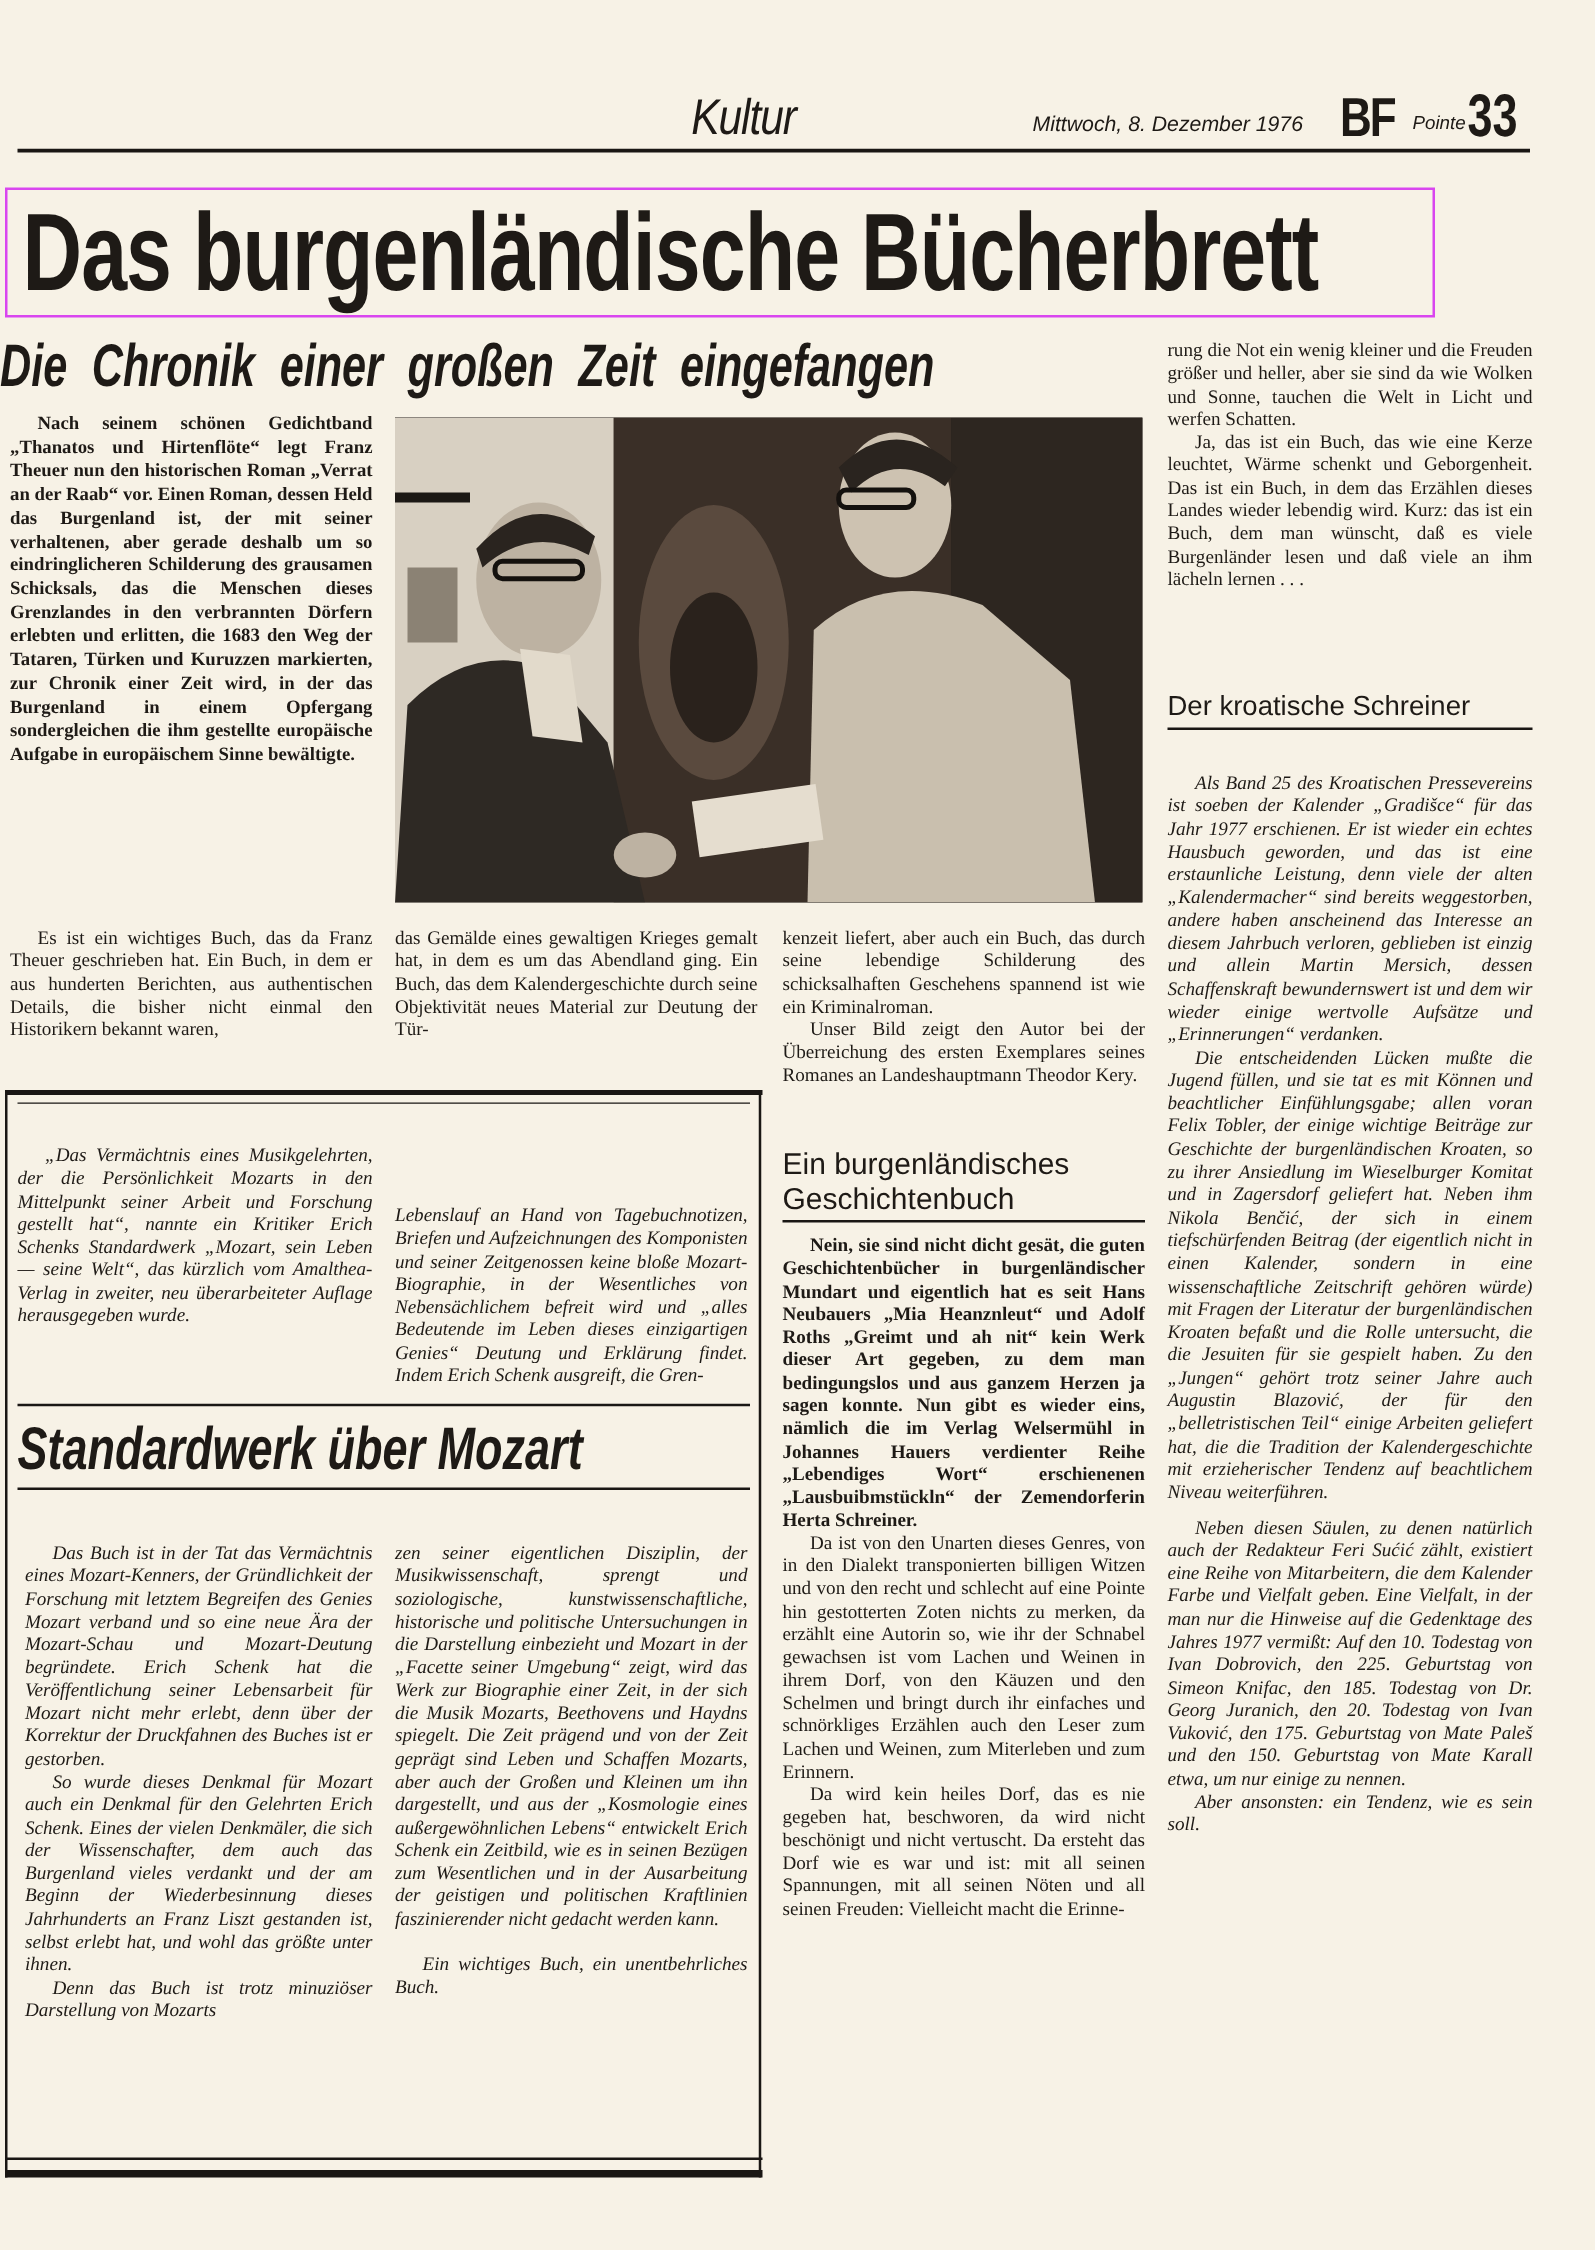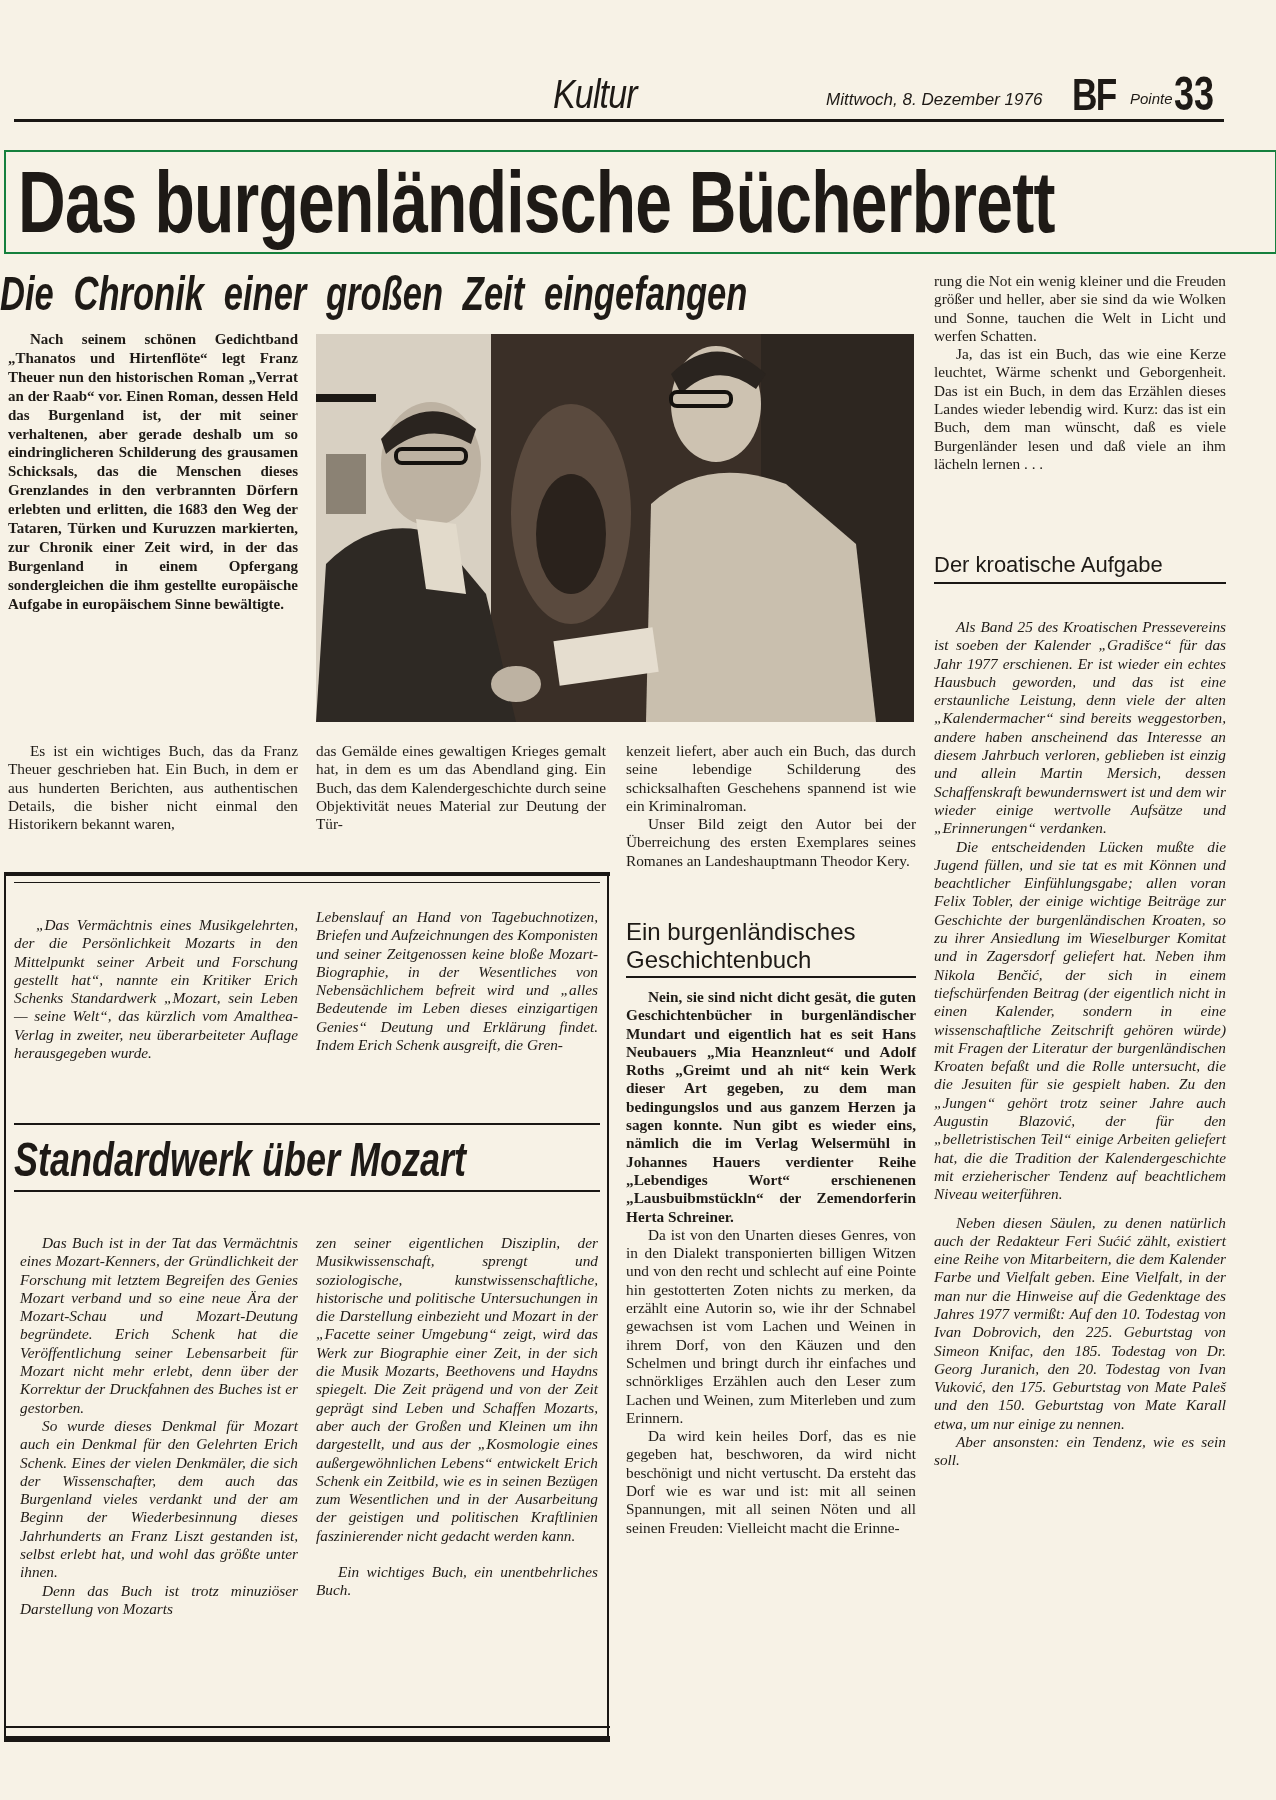--- a/index.html
+++ b/index.html
@@ -7,21 +7,21 @@
     width:1276px; height:1800px; position:relative; overflow:hidden;
     background:#f7f2e6; color:#1e1a16;
     font-family:"Liberation Serif", serif;
   }
   .masthead-rule { position:absolute; left:14px; top:119px; width:1210px; height:3px; background:#1a1714; }
   .section { position:absolute; left:553px; top:72px; font-family:"Liberation Sans", sans-serif; font-style:italic; font-size:40px; transform:scaleX(0.85); transform-origin:left; letter-spacing:-1px; }
   .date { position:absolute; left:826px; top:90px; font-family:"Liberation Sans", sans-serif; font-style:italic; font-size:17px;text-align:center; }
   .bf { position:absolute; left:1072px; top:70px; font-family:"Liberation Sans", sans-serif; font-weight:bold; font-size:44px; transform:scaleX(0.8); transform-origin:left; letter-spacing:-2px; }
   .seite { position:absolute; left:1130px; top:90px; font-family:"Liberation Sans", sans-serif; font-style:italic; font-size:15px; }
   .pageno { position:absolute; left:1174px; top:66px; font-family:"Liberation Sans", sans-serif; font-weight:bold; font-size:48px; transform:scaleX(0.75); transform-origin:left; }
-  .banner { position:absolute; left:4px; top:150px; width:1273px; height:104px; border:2px solid #15803d; box-sizing:border-box; overflow:hidden;padding-left:26px; }
+  .banner { position:absolute; left:4px; top:150px; width:1144px; height:104px; border:2px solid #d946ef; box-sizing:border-box; overflow:hidden;padding-left:26px; }
   .banner-title { position:absolute; left:12px; top:4px; font-family:"Liberation Sans", sans-serif; font-weight:bold; font-size:88px; line-height:92px; transform:scaleX(0.75); transform-origin:left; letter-spacing:-1px; white-space:nowrap; }
   .subhead { position:absolute; left:0px; top:268px; font-family:"Liberation Sans", sans-serif; font-weight:bold; font-style:italic; font-size:48px; line-height:52px; transform:scaleX(0.72); transform-origin:left; white-space:nowrap; word-spacing:14px; }
   .col { position:absolute; font-size:15.3px; line-height:18.3px; text-align:justify; hyphens:manual; }
   .col p { margin:0; text-indent:22px; }
   .col p.noindent { text-indent:0; }
   .bold { font-weight:bold; }
   .ital { font-style:italic;margin-top:24px; }
   .photo { position:absolute; left:316px; top:334px; width:598px; height:388px; background:#2c2520; overflow:hidden; }
   .hr { position:absolute; background:#1a1714; }
   .vr { position:absolute; background:#1a1714; }
@@ -88,21 +88,21 @@
 </div>
 
 <div class="hr" style="left:4px; top:872px; width:606px; height:4px;"></div>
 <div class="hr" style="left:14px; top:882px; width:586px; height:1px;"></div>
 <div class="vr" style="left:4px; top:872px; width:2px; height:870px;"></div>
 <div class="vr" style="left:607px; top:872px; width:2px; height:870px;"></div>
 
 <div class="col ital" style="left:14px; top:892px; width:284px;">
   <p>„Das Vermächtnis eines Musikgelehrten, der die Persönlichkeit Mozarts in den Mittelpunkt seiner Arbeit und Forschung gestellt hat“, nannte ein Kritiker Erich Schenks Standardwerk „Mozart, sein Leben — seine Welt“, das kürzlich vom Amalthea-Verlag in zweiter, neu überarbeiteter Auflage herausgegeben wurde.</p>
 </div>
-<div class="col ital" style="left:316px; top:884px; width:282px;">
+<div class="col ital" style="left:316px; top:940px; width:282px;">
   <p class="noindent">Lebenslauf an Hand von Tagebuchnotizen, Briefen und Aufzeichnungen des Komponisten und seiner Zeitgenossen keine bloße Mozart-Biographie, in der Wesentliches von Nebensächlichem befreit wird und „alles Bedeutende im Leben dieses einzigartigen Genies“ Deutung und Erklärung findet. Indem Erich Schenk ausgreift, die Gren-</p>
 </div>
 
 <div class="hr" style="left:14px; top:1123px; width:586px; height:2px;"></div>
 <div class="mozart-title">Standardwerk über Mozart</div>
 <div class="hr" style="left:14px; top:1190px; width:586px; height:2px;"></div>
 
 <div class="col ital" style="left:20px; top:1210px; width:278px;">
   <p>Das Buch ist in der Tat das Vermächtnis eines Mozart-Kenners, der Gründlichkeit der Forschung mit letztem Begreifen des Genies Mozart verband und so eine neue Ära der Mozart-Schau und Mozart-Deutung begründete. Erich Schenk hat die Veröffentlichung seiner Lebensarbeit für Mozart nicht mehr erlebt, denn über der Korrektur der Druckfahnen des Buches ist er gestorben.</p>
   <p>So wurde dieses Denkmal für Mozart auch ein Denkmal für den Gelehrten Erich Schenk. Eines der vielen Denkmäler, die sich der Wissenschafter, dem auch das Burgenland vieles verdankt und der am Beginn der Wiederbesinnung dieses Jahrhunderts an Franz Liszt gestanden ist, selbst erlebt hat, und wohl das größte unter ihnen.</p>
@@ -117,20 +117,20 @@
 <div class="hr" style="left:4px; top:1736px; width:606px; height:6px;"></div>
 
 <div class="h-sans" style="left:626px; top:918px; width:290px; font-size:24px; line-height:28px;">Ein burgenländisches Geschichtenbuch</div>
 <div class="hr" style="left:626px; top:976px; width:290px; height:2px;"></div>
 <div class="col" style="left:626px; top:988px; width:290px;">
   <p class="bold">Nein, sie sind nicht dicht gesät, die guten Geschichtenbücher in burgenländischer Mundart und eigentlich hat es seit Hans Neubauers „Mia Heanznleut“ und Adolf Roths „Greimt und ah nit“ kein Werk dieser Art gegeben, zu dem man bedingungslos und aus ganzem Herzen ja sagen konnte. Nun gibt es wieder eins, nämlich die im Verlag Welsermühl in Johannes Hauers verdienter Reihe „Lebendiges Wort“ erschienenen „Lausbuibmstückln“ der Zemendorferin Herta Schreiner.</p>
   <p>Da ist von den Unarten dieses Genres, von in den Dialekt transponierten billigen Witzen und von den recht und schlecht auf eine Pointe hin gestotterten Zoten nichts zu merken, da erzählt eine Autorin so, wie ihr der Schnabel gewachsen ist vom Lachen und Weinen in ihrem Dorf, von den Käuzen und den Schelmen und bringt durch ihr einfaches und schnörkliges Erzählen auch den Leser zum Lachen und Weinen, zum Miterleben und zum Erinnern.</p>
   <p>Da wird kein heiles Dorf, das es nie gegeben hat, beschworen, da wird nicht beschönigt und nicht vertuscht. Da ersteht das Dorf wie es war und ist: mit all seinen Spannungen, mit all seinen Nöten und all seinen Freuden: Vielleicht macht die Erinne-</p>
 </div>
 
-<div class="h-sans" style="left:934px; top:552px; width:292px; font-size:22px; line-height:26px;">Der kroatische Aufgabe</div>
+<div class="h-sans" style="left:934px; top:552px; width:292px; font-size:22px; line-height:26px;">Der kroatische Schreiner</div>
 <div class="hr" style="left:934px; top:582px; width:292px; height:2px;"></div>
 <div class="col ital" style="left:934px; top:594px; width:292px;">
   <p>Als Band 25 des Kroatischen Pressevereins ist soeben der Kalender „Gradišce“ für das Jahr 1977 erschienen. Er ist wieder ein echtes Hausbuch geworden, und das ist eine erstaunliche Leistung, denn viele der alten „Kalendermacher“ sind bereits weggestorben, andere haben anscheinend das Interesse an diesem Jahrbuch verloren, geblieben ist einzig und allein Martin Mersich, dessen Schaffenskraft bewundernswert ist und dem wir wieder einige wertvolle Aufsätze und „Erinnerungen“ verdanken.</p>
   <p>Die entscheidenden Lücken mußte die Jugend füllen, und sie tat es mit Können und beachtlicher Einfühlungsgabe; allen voran Felix Tobler, der einige wichtige Beiträge zur Geschichte der burgenländischen Kroaten, so zu ihrer Ansiedlung im Wieselburger Komitat und in Zagersdorf geliefert hat. Neben ihm Nikola Benčić, der sich in einem tiefschürfenden Beitrag (der eigentlich nicht in einen Kalender, sondern in eine wissenschaftliche Zeitschrift gehören würde) mit Fragen der Literatur der burgenländischen Kroaten befaßt und die Rolle untersucht, die die Jesuiten für sie gespielt haben. Zu den „Jungen“ gehört trotz seiner Jahre auch Augustin Blazović, der für den „belletristischen Teil“ einige Arbeiten geliefert hat, die die Tradition der Kalendergeschichte mit erzieherischer Tendenz auf beachtlichem Niveau weiterführen.</p>
   <p style="margin-top:10px;">Neben diesen Säulen, zu denen natürlich auch der Redakteur Feri Sućić zählt, existiert eine Reihe von Mitarbeitern, die dem Kalender Farbe und Vielfalt geben. Eine Vielfalt, in der man nur die Hinweise auf die Gedenktage des Jahres 1977 vermißt: Auf den 10. Todestag von Ivan Dobrovich, den 225. Geburtstag von Simeon Knifac, den 185. Todestag von Dr. Georg Juranich, den 20. Todestag von Ivan Vuković, den 175. Geburtstag von Mate Paleš und den 150. Geburtstag von Mate Karall etwa, um nur einige zu nennen.</p>
   <p>Aber ansonsten: ein Tendenz, wie es sein soll.</p>
 </div>
 
 </body></html>

